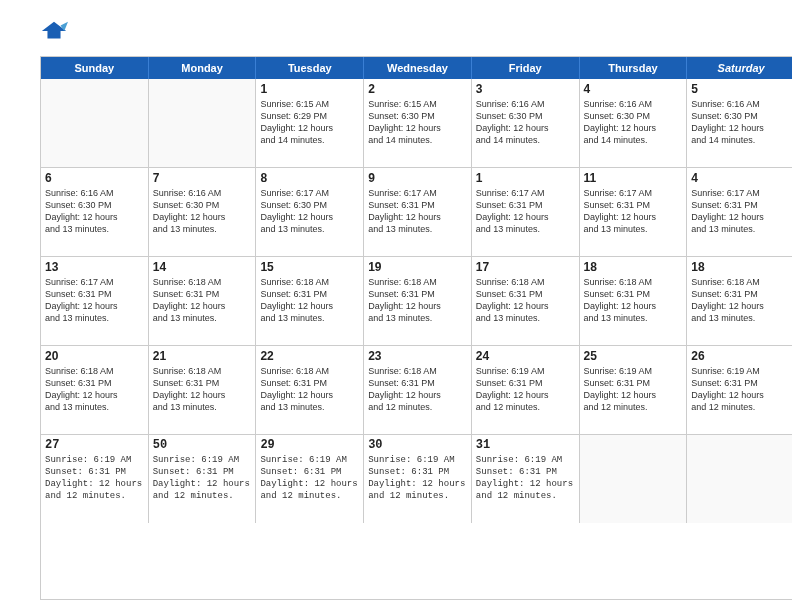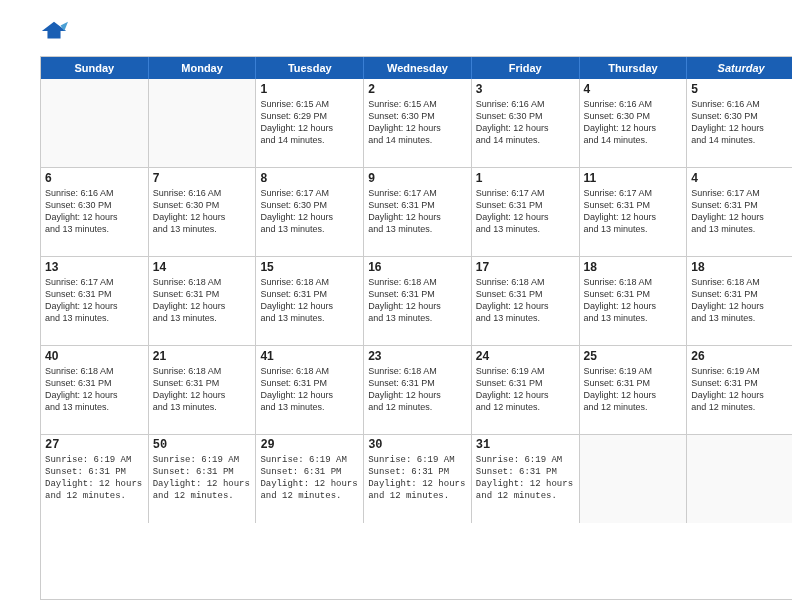--- a/index.html
+++ b/index.html
@@ -247,21 +247,21 @@
 and 13 minutes.</div>
           </div>
           <div class="cal-cell">
             <span class="day-num">15</span>
             <div class="cell-text" style="white-space: pre-line;">Sunrise: 6:18 AM
 Sunset: 6:31 PM
 Daylight: 12 hours
 and 13 minutes.</div>
           </div>
           <div class="cal-cell">
-            <span class="day-num">16</span>
+            <span class="day-num">19</span>
             <div class="cell-text" style="white-space: pre-line;">Sunrise: 6:18 AM
 Sunset: 6:31 PM
 Daylight: 12 hours
 and 13 minutes.</div>
           </div>
           <div class="cal-cell">
             <span class="day-num">17</span>
             <div class="cell-text" style="white-space: pre-line;">Sunrise: 6:18 AM
 Sunset: 6:31 PM
 Daylight: 12 hours
@@ -277,35 +277,35 @@
           <div class="cal-cell">
             <span class="day-num">18</span>
             <div class="cell-text" style="white-space: pre-line;">Sunrise: 6:18 AM
 Sunset: 6:31 PM
 Daylight: 12 hours
 and 13 minutes.</div>
           </div>
         </div>
         <div class="cal-week">
           <div class="cal-cell">
-            <span class="day-num">40</span>
+            <span class="day-num">20</span>
             <div class="cell-text" style="white-space: pre-line;">Sunrise: 6:18 AM
 Sunset: 6:31 PM
 Daylight: 12 hours
 and 13 minutes.</div>
           </div>
           <div class="cal-cell">
             <span class="day-num">21</span>
             <div class="cell-text" style="white-space: pre-line;">Sunrise: 6:18 AM
 Sunset: 6:31 PM
 Daylight: 12 hours
 and 13 minutes.</div>
           </div>
           <div class="cal-cell">
-            <span class="day-num">41</span>
+            <span class="day-num">22</span>
             <div class="cell-text" style="white-space: pre-line;">Sunrise: 6:18 AM
 Sunset: 6:31 PM
 Daylight: 12 hours
 and 13 minutes.</div>
           </div>
           <div class="cal-cell">
             <span class="day-num">23</span>
             <div class="cell-text" style="white-space: pre-line;">Sunrise: 6:18 AM
 Sunset: 6:31 PM
 Daylight: 12 hours

